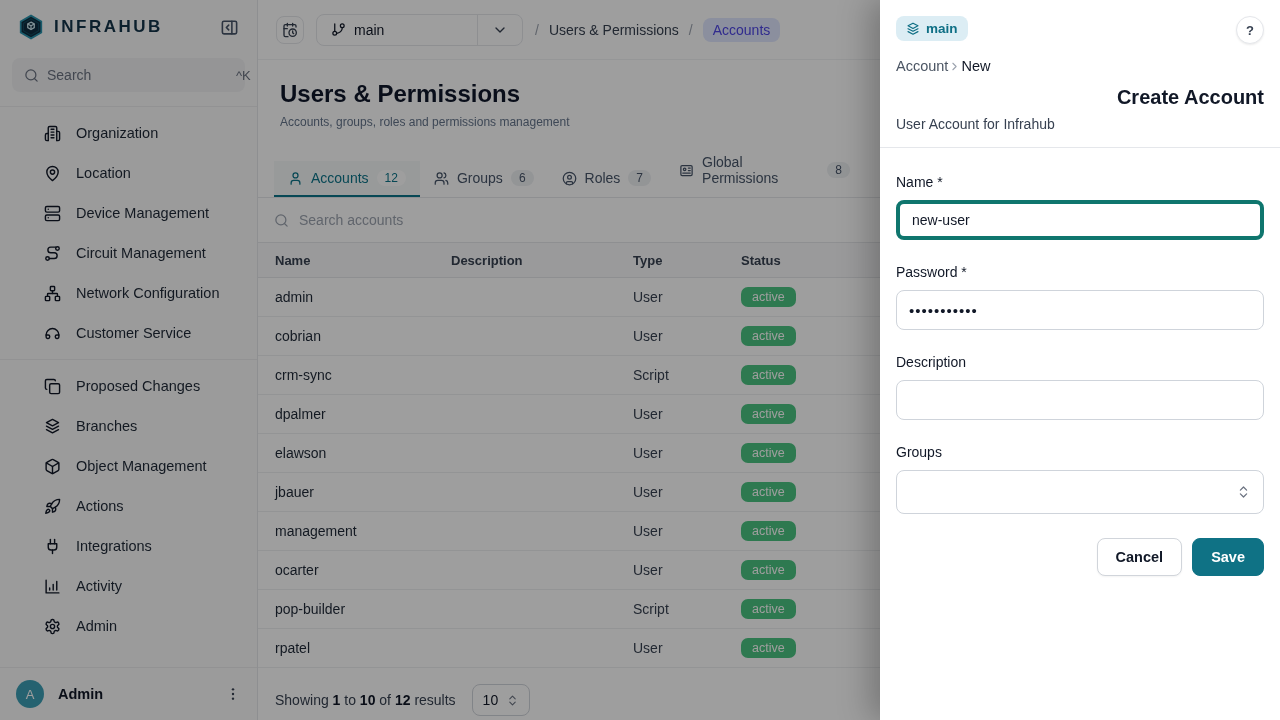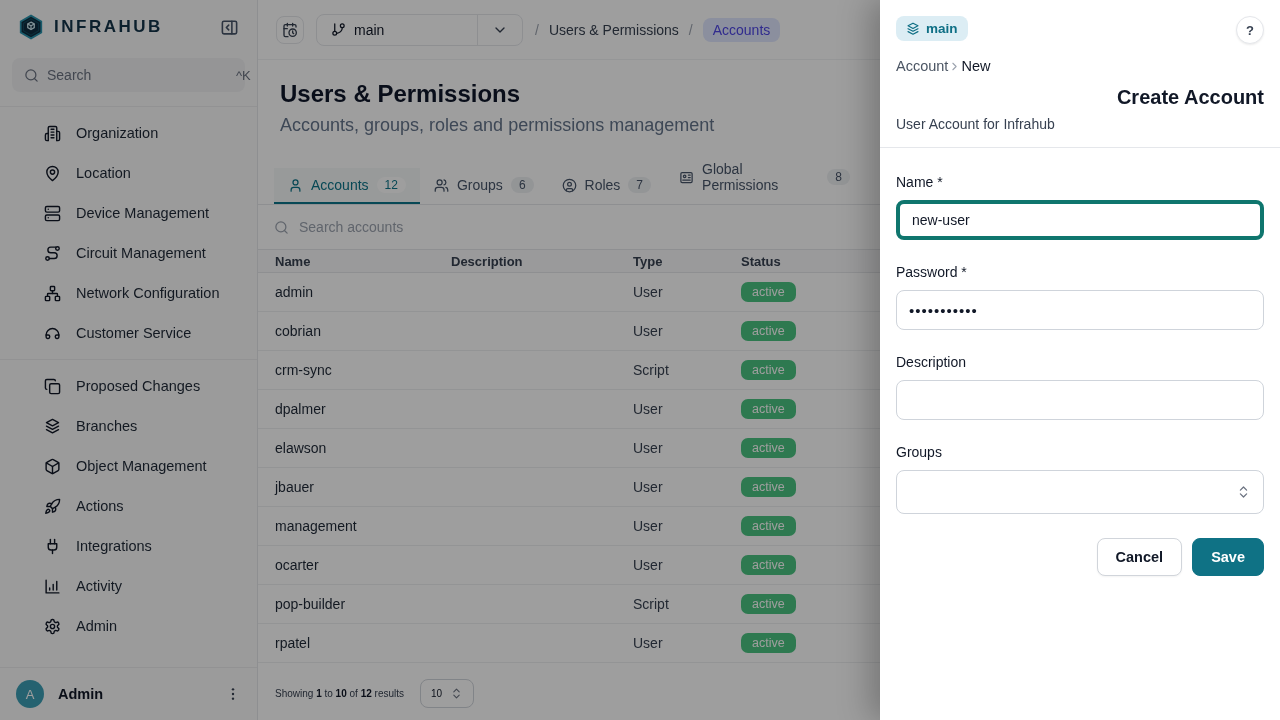--- a/index.html
+++ b/index.html
@@ -33,44 +33,44 @@
   .branch-left { display:flex; align-items:center; gap:8px; padding:0 14px; width:160px; color:#111827; font-size:14px; }
   .branch-div { width:1px; background:#e5e7eb; }
   .branch-chevron { width:44px; display:flex; align-items:center; justify-content:center; color:#374151; }
   .crumbs { display:flex; align-items:center; gap:10px; font-size:14px; }
   .crumb-sep { color:#9ca3af; }
   .crumb-plain { color:#374151; }
   .crumb-pill { background:#e0e7ff; color:#4f46e5; padding:4px 10px; border-radius:8px; cursor:pointer; }
 
   .page-head { padding:20px 0 0 22px; }
   .page-title { font-size:24px; font-weight:700; color:#0f172a; }
-  .page-sub { margin-top:7px; font-size:18px; color:#64748b; }
+  .page-sub { margin-top:7px; font-size:12px; color:#64748b; }
 
   .tabs { margin-top:16px; display:flex; align-items:flex-end; padding:0 16px; border-bottom:1px solid #e5e7eb; flex:0 0 auto; }
   .tab { display:flex; align-items:center; gap:8px; padding:9px 14px 9px 14px; font-size:14px; color:#475569; cursor:pointer; border-bottom:2px solid transparent; }
   .tab .ticon { width:15px; height:15px; display:flex; align-items:center; }
   .tab-count { background:#eef0f3; border-radius:10px; padding:1px 8px; font-size:12px; color:#475569; }
   .tab.active { color:#0c7489; background:#f5f8f8; border-bottom-color:#0c7489; }
   .tab.active .tab-count { background:#ffffff; color:#0c7489; }
 
   .list-search { display:flex; align-items:center; gap:10px; padding:12px 16px; height:44px; flex:0 0 auto; }
   .list-search input { border:none; outline:none; flex:1; font-size:14px; font-family:inherit; color:#374151; }
   .list-search input::placeholder { color:#9ca3af; }
   .list-search .sicon { color:#9ca3af; display:flex; }
 
   .tbl { flex:0 0 auto; }
   .tgrid { display:grid; grid-template-columns:176px 182px 108px 142px 1fr; align-items:center; padding-left:9px; }
-  .thead { height:24px; border-top:1px solid #e5e7eb; border-bottom:1px solid #e5e7eb; background:#f8f9fa; font-size:13px; font-weight:700; color:#374151; }
+  .thead { height:36px; border-top:1px solid #e5e7eb; border-bottom:1px solid #e5e7eb; background:#f8f9fa; font-size:13px; font-weight:700; color:#374151; }
   .thead span { padding-left:8px; white-space:nowrap; overflow:hidden; }
   .trow { height:39px; border-bottom:1px solid #edeff1; font-size:14px; color:#374151; cursor:pointer; }
   .trow .td { padding-left:8px; white-space:nowrap; overflow:hidden; }
   .td-name { color:#1f2937; }
   .badge-active { display:inline-block; background:#4bc481; color:#fff; font-size:12.5px; padding:3px 11px; border-radius:7px; }
 
-  .pager { display:flex; align-items:center; gap:16px; padding:16px 16px 0 17px; font-size:10px; color:#374151; }
+  .pager { display:flex; align-items:center; gap:16px; padding:16px 16px 0 17px; font-size:14px; color:#374151; }
   .pager b { color:#111827; font-weight:700; }
   .page-size { display:flex; align-items:center; gap:8px; border:1px solid #d1d5db; border-radius:8px; padding:7px 10px; cursor:pointer; color:#111827; }
   .page-size .chev { color:#6b7280; display:flex; }
 
   
   .overlay { position:absolute; left:0; top:0; width:880px; height:720px; background:rgba(0,0,0,0.38); z-index:50; }
 
   
   .drawer { position:absolute; right:0; top:0; width:400px; height:720px; background:#fff; z-index:60; box-shadow:-10px 0 30px rgba(0,0,0,0.25); padding:16px; }
   .drawer-top { display:flex; align-items:flex-start; justify-content:space-between; }

